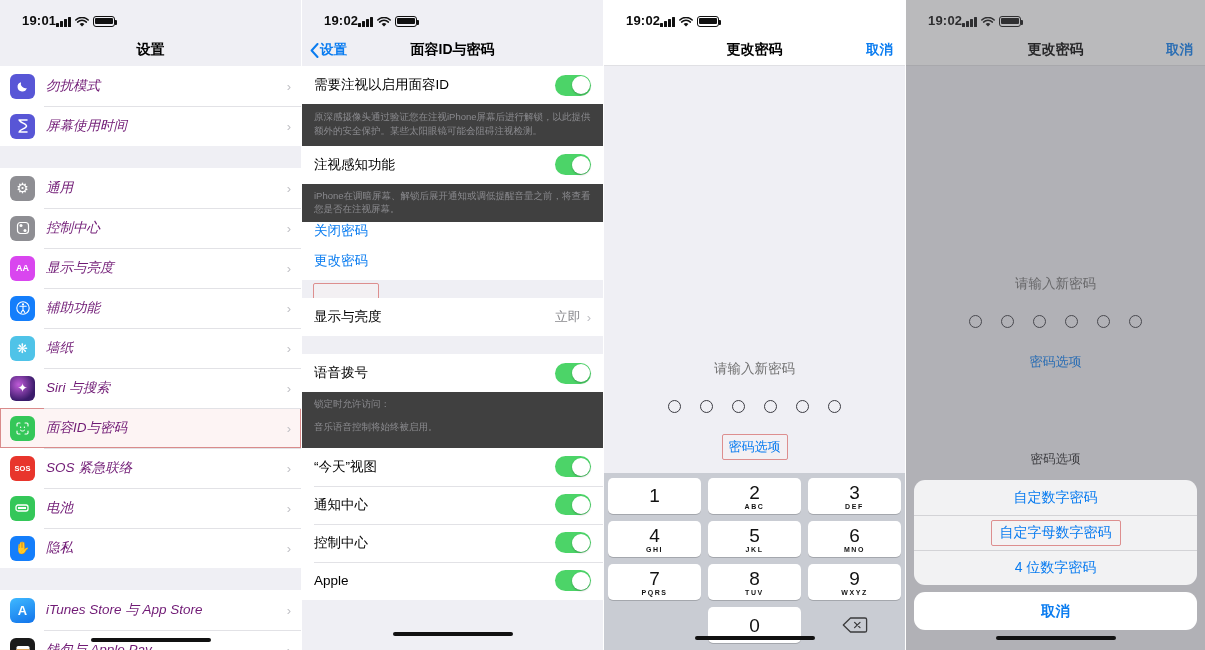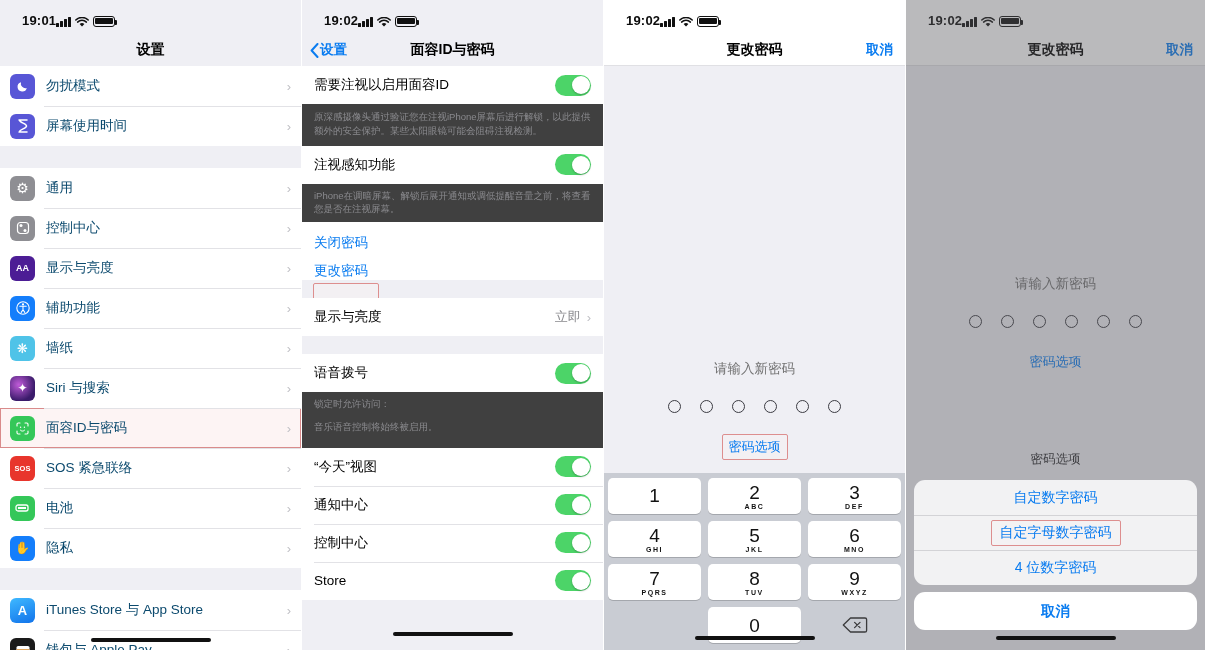--- a/index.html
+++ b/index.html
@@ -57,40 +57,40 @@
     display: flex; align-items: center; height: 40px;
     padding-left: 10px; padding-right: 10px; position: relative;
     background: #fff;
   }
   .row + .row::before {
     content:""; position:absolute; left:44px; right:0; top:0; height:1px; background:#e2e2e6;
   }
   .ic { width: 25px; height: 25px; border-radius: 6px; flex: 0 0 25px;
         display:flex; align-items:center; justify-content:center;
         color:#fff; font-size:11px; font-weight:bold; overflow:hidden; }
-  .row-label { margin-left: 11px; font-size: 13.5px; color: #0c4a6e; flex: 1; }
+  .row-label { margin-left: 11px; font-size: 13.5px; color: #701a75; flex: 1; font-style: italic; }
   .chev { color: #c0c0c5; font-size: 13px; font-weight: 300; }
   .hl { outline: 1.4px solid #d98b8b; outline-offset: -1px; background: #fdf4f4; }
 
   
   .hlbox { position: absolute; border: 1.4px solid #dd8e8e; border-radius: 2px;
            background: rgba(253,243,243,0.30); pointer-events: none; }
 
   
   .tgl { width: 36px; height: 21px; border-radius: 11px; background: #4cd468; position: relative; flex:0 0 36px; }
   .tgl::after { content:""; position:absolute; right:1.5px; top:1.5px; width:18px; height:18px;
                 border-radius:50%; background:#fff; box-shadow: 0 1px 2px rgba(0,0,0,.25); }
 
   .srow { display:flex; align-items:center; height: 38px; padding: 0 12px; background:#fff; position:relative; }
   .srow + .srow::before { content:""; position:absolute; left:12px; right:0; top:0; height:1px; background:#e2e2e6; }
   .srow .lbl { font-size: 13.5px; color:#000; flex:1; }
   .srow .val { font-size: 13px; color:#8a8a8e; margin-right:6px; }
   .footnote { font-size: 9.5px; color:#8a8a8e; line-height:1.45; padding: 6px 12px 8px; background:#404040; }
   .footnote.small { padding-top: 5px; padding-bottom: 6px; }
-  .blue-row { display:flex; align-items:flex-end; height: 30px; padding: 0 12px; background:#fff; font-size:13.5px; color:#0a7cf0; position:relative;}
+  .blue-row { display:flex; align-items:flex-start; height: 30px; padding: 0 12px; background:#fff; font-size:13.5px; color:#0a7cf0; position:relative;}
 
   
   .pc-wrap { position: relative; height: calc(100% - 66px); display:flex; flex-direction:column; }
   .pc-top { flex: 1; display:flex; flex-direction:column; align-items:center; justify-content:flex-end; padding-bottom: 8px;}
   .pc-title { font-size: 13.5px; color:#737373; margin-bottom: 22px; }
   .dots { display:flex; gap: 19px; }
   .dots span { width: 13px; height: 13px; border-radius:50%; border: 1.2px solid #3c3c43; display:block; }
   .pc-mid { flex: 1; display:flex; align-items:center; justify-content:center; }
   .pc-opt { font-size: 13px; color:#0a7cf0; }
 
@@ -189,21 +189,21 @@
             <svg width="14" height="14" viewBox="0 0 14 14">
                 <rect x="1.5" y="1.5" width="11" height="11" rx="3" fill="none" stroke="#fff" stroke-width="1.2"></rect>
                 <circle cx="5" cy="4.6" r="1.5" fill="#fff"></circle>
                 <circle cx="9" cy="9.4" r="1.5" fill="#fff"></circle>
               </svg>
           </span>
           <span class="row-label">控制中心</span>
           <span class="chev">›</span>
         </div>
         <div class="row">
-          <span class="ic" style="background:#4c1d95;font-size:9px">AA</span>
+          <span class="ic" style="background:#d946ef;font-size:9px">AA</span>
           <span class="row-label">显示与亮度</span>
           <span class="chev">›</span>
         </div>
         <div class="row">
           <span class="ic" style="background:#147efb">
             <svg width="16" height="16" viewBox="0 0 16 16">
                 <circle cx="8" cy="8" r="6.2" fill="none" stroke="#fff" stroke-width="1.1"></circle>
                 <circle cx="8" cy="4.4" r="1.1" fill="#fff"></circle>
                 <path d="M4.8 6.2h6.4M8 6.6v3.2M8 9.8 6.2 12.4M8 9.8l1.8 2.6" stroke="#fff" stroke-width="1.1" stroke-linecap="round"></path>
               </svg>
@@ -362,21 +362,21 @@
         </div>
         <div class="srow">
           <span class="lbl">通知中心</span>
           <span class="tgl"></span>
         </div>
         <div class="srow">
           <span class="lbl">控制中心</span>
           <span class="tgl"></span>
         </div>
         <div class="srow">
-          <span class="lbl">Store</span>
+          <span class="lbl">Apple</span>
           <span class="tgl"></span>
         </div>
       </div>
 
       <div class="home-ind" style="bottom:14px"></div>
     </div>
   </div>
 
   <div class="panel p3" style="background:#efeff4">
 

